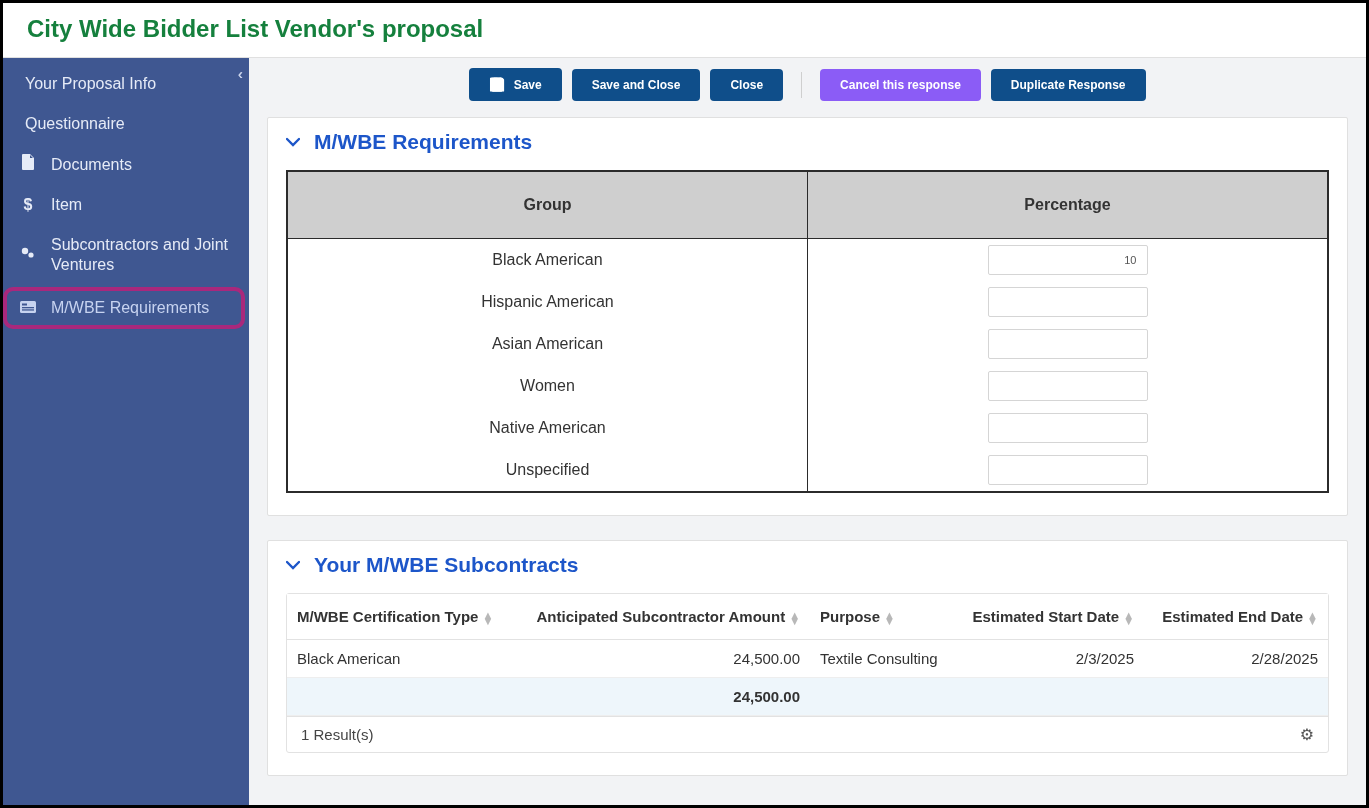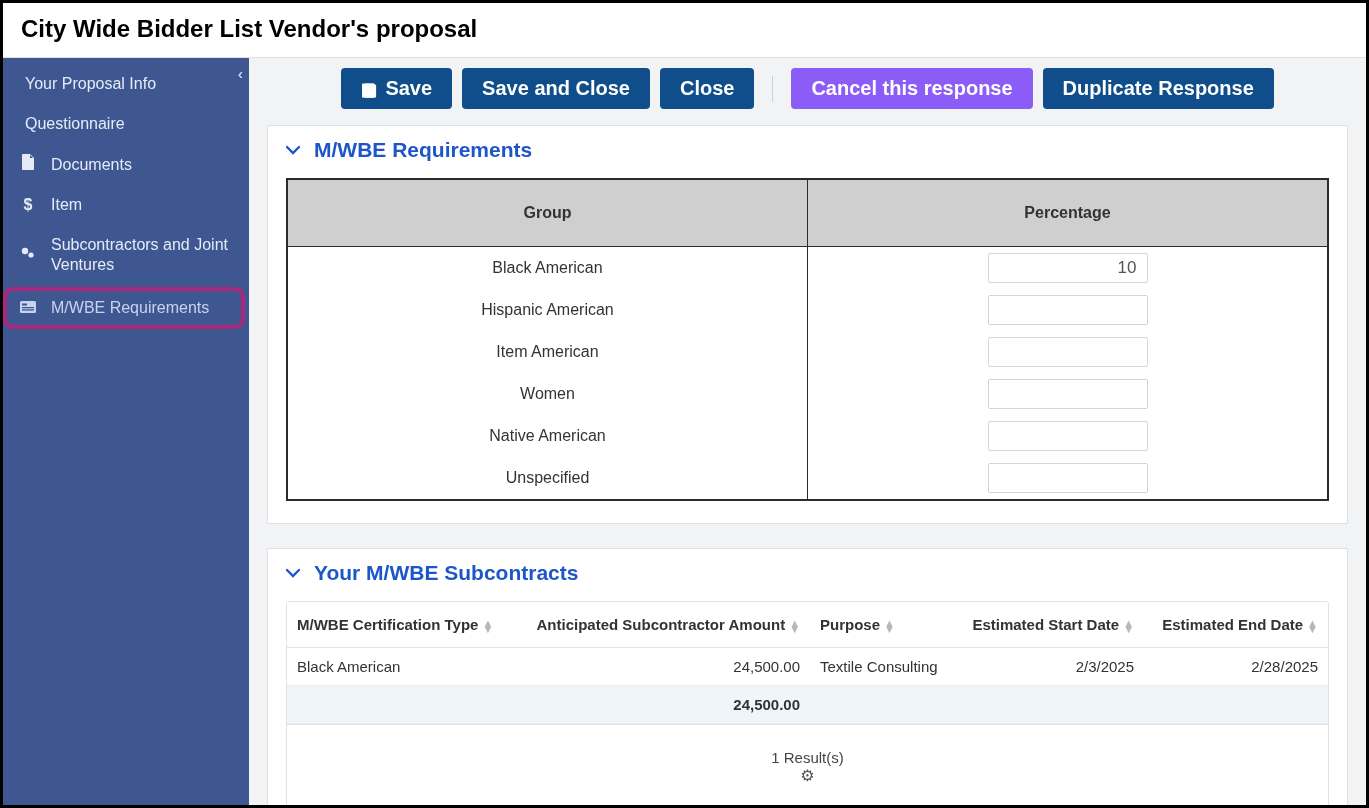--- a/index.html
+++ b/index.html
@@ -11,22 +11,22 @@
   }
   .frame {
     border: 3px solid #000;
     width: 1369px;
     height: 808px;
     overflow: hidden;
   }
   .page-title {
     font-size: 24px;
     font-weight: 600;
-    color: #000000;
-    padding: 12px 18px 14px;
+    color: #15803d;
+    padding: 12px 24px 14px;
     border-bottom: 1px solid #e0e0e0;
   }
   .layout { display: flex; height: calc(100% - 55px); }
   
   .sidebar {
     width: 246px;
     background: #3f5791;
     color: #fff;
     padding-top: 6px;
     position: relative;
@@ -74,21 +74,21 @@
     display: flex;
     gap: 10px;
     justify-content: center;
     align-items: center;
     margin-bottom: 16px;
   }
   .btn {
     border: none;
     color: #fff;
     font-weight: 700;
-    font-size: 20px;
+    font-size: 12px;
     padding: 9px 20px;
     border-radius: 4px;
     cursor: pointer;
     display: inline-flex;
     align-items: center;
     gap: 8px;
   }
   .btn-blue { background: #0f4e8a; }
   .btn-red  { background: #8b5cf6; }
   .toolbar-sep {
@@ -148,21 +148,21 @@
     padding-bottom: 10px;
   }
   .req-table .col-group { width: 50%; }
   .pct-input {
     width: 160px;
     height: 30px;
     border: 1px solid #d5d5d5;
     border-radius: 2px;
     text-align: right;
     padding: 4px 10px;
-    font-size: 17px;
+    font-size: 11px;
     color: #555;
   }
   .pct-input[readonly] { background: #f7f7f7; color: #888; }
   
   .grid-wrap {
     border: 1px solid #e2e2e2;
     border-radius: 3px;
     margin-top: 8px;
   }
   .grid {
@@ -195,25 +195,24 @@
   .grid .num { text-align: right; }
   .grid tr.sum-row td {
     background: #eef6fb;
     font-weight: 700;
     text-align: right;
   }
   .grid-footer {
     display: flex;
     justify-content: space-between;
     align-items: center;
-    padding: 24px 14px;
+    padding: 8px 14px;
     border-top: 1px solid #e2e2e2;
     font-size: 15px;
     color: #444;
-    flex-direction: column;
   }
   .gear { color: #555; cursor: pointer; font-size: 16px; }
   
   .i-save::before { content: "💾"; font-size: 13px; filter: grayscale(1) brightness(5); }
 </style>
 </head>
 <body>
 
 <div class="frame">
   <div class="page-title">City Wide Bidder List Vendor's proposal</div>
@@ -301,21 +300,21 @@
           <tbody>
             <tr>
               <td>Black American</td>
               <td><input class="pct-input" value="10" style=""></td>
             </tr>
             <tr>
               <td>Hispanic American</td>
               <td><input class="pct-input" value="" style=""></td>
             </tr>
             <tr>
-              <td>Item American</td>
+              <td>Asian American</td>
               <td><input class="pct-input" value="" style=""></td>
             </tr>
             <tr>
               <td>Women</td>
               <td><input class="pct-input" value="" style=""></td>
             </tr>
             <tr>
               <td>Native American</td>
               <td><input class="pct-input" value="" style=""></td>
             </tr>

